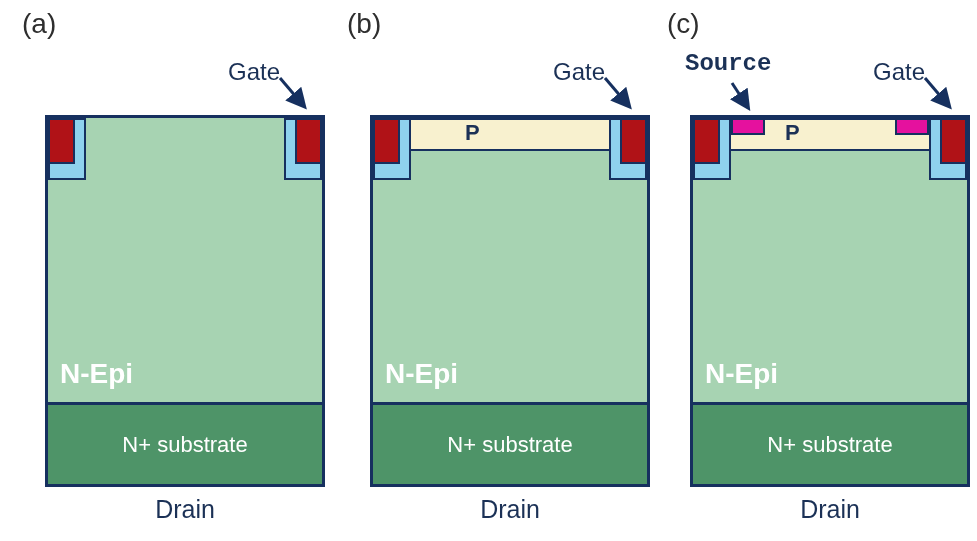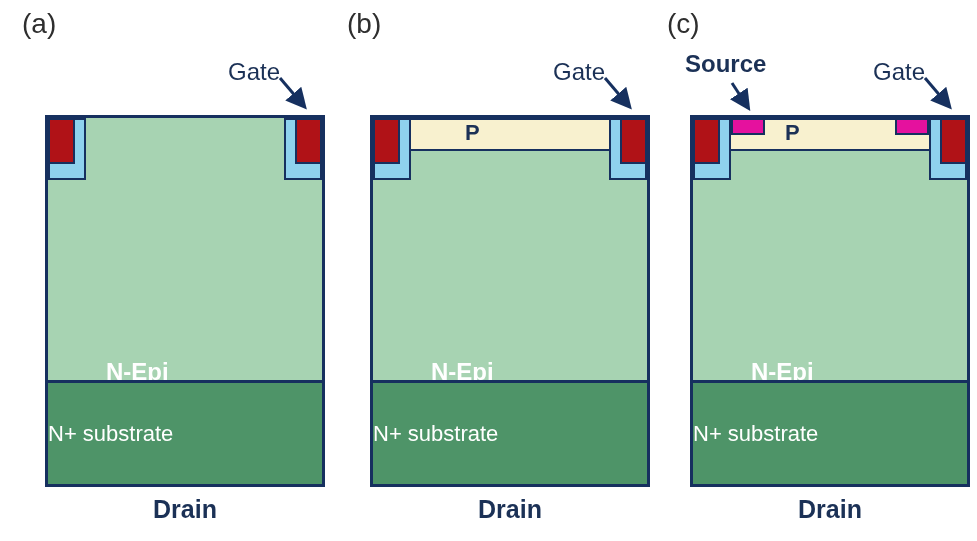--- a/index.html
+++ b/index.html
@@ -28,41 +28,41 @@
     position:absolute;left:2px;top:8px;
     font-size:28px;color:var(--tag-gray);
   }
 
   .gate-label{
     position:absolute;top:58px;right:52px;
     font-size:24px;font-weight:normal;color:var(--label-navy);
   }
   .source-label{
     position:absolute;top:50px;left:20px;
-    font-size:24px;font-weight:bold;color:var(--label-navy);
+    font-size:24px;font-weight:bold;color:var(--label-navy);font-family:Liberation Mono, monospace;
   }
   .arrow{position:absolute;}
   .gate-arrow{left:256px;top:72px;}
   .source-arrow{left:60px;top:80px;}
   .arrow line{stroke:var(--navy);stroke-width:3;}
   .arrow polygon{fill:var(--navy);}
 
   .device{
     position:absolute;left:25px;top:115px;width:280px;height:372px;
     border:3px solid var(--navy);background:var(--green-epi);
   }
   .substrate{
-    position:absolute;left:0;right:0;bottom:0;height:104px;
+    position:absolute;left:0;right:0;bottom:0;height:82px;
     background:var(--green-sub);border-top:3px solid var(--navy);
-    display:flex;align-items:center;justify-content:flex-start;
+    display:flex;align-items:center;justify-content:center;
   }
   .substrate-label{color:#ffffff;font-size:22px;}
   .nepi-label{
     position:absolute;left:12px;top:240px;
-    color:#ffffff;font-size:24px;font-weight:bold;margin-left:46px;
+    color:#ffffff;font-size:28px;font-weight:bold;
   }
 
   .p-layer{
     position:absolute;top:0;left:32px;right:32px;height:33px;
     background:var(--cream-p);border:2px solid var(--navy);
   }
   .p-label{
     position:absolute;left:92px;top:2px;
     font-size:22px;font-weight:bold;color:var(--label-navy);
   }
@@ -80,21 +80,21 @@
   .gate-poly.left{left:0;} .gate-poly.right{right:0;}
 
   .source-region{
     position:absolute;top:0;width:34px;height:17px;
     background:var(--magenta-src);border:2px solid var(--navy);
   }
   .source-region.left{left:38px;} .source-region.right{right:38px;}
 
   .drain-label{
     position:absolute;top:495px;left:25px;width:280px;text-align:center;
-    font-size:25px;font-weight:bold;color:var(--label-navy);
+    font-size:25px;font-weight:normal;color:var(--label-navy);
   }
 </style>
 </head>
 <body>
 
 <div class="canvas">
 
   <div class="panel panel-a">
     <div class="panel-tag">(a)</div>
     <div class="gate-label">Gate</div>

